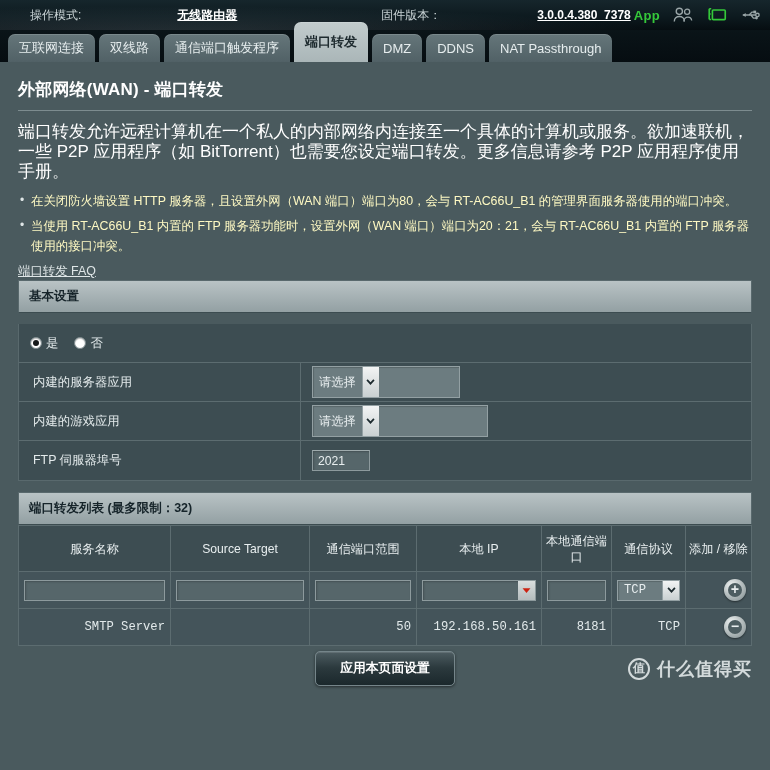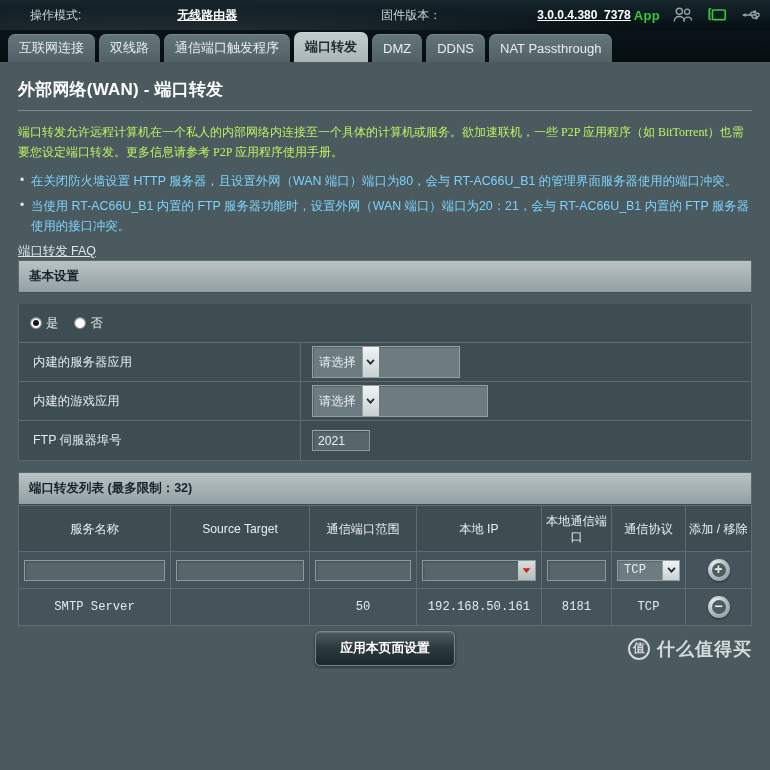--- a/index.html
+++ b/index.html
@@ -68,50 +68,49 @@
     border-radius: 7px 7px 0 0;
     margin-right: 4px;
     white-space: nowrap;
     cursor: pointer;
     box-shadow: inset 0 1px 0 rgba(255,255,255,.14);
   }
   .tab.active {
     background: linear-gradient(to bottom, #c2cccd 0%, #aab6b8 100%);
     color: #1d2a2e;
     font-weight: bold;
-    height: 30px;
+    height: 40px;
   }
 
   
   .panel {
     background: #4a5a5e;
     padding: 0 18px;
     height: 708px;
     position: relative;
   }
   .panel-inner { padding-top: 16px; }
 
   h1.title {
     margin: 0; padding: 0 0 9px 0;
     color: #ffffff; font-size: 17px; font-weight: bold;
     letter-spacing: .2px;
   }
   .rule {
     height: 1px; background: #7d8c8f; margin-bottom: 11px;
   }
   .desc {
-    color: #bef264; font-size: 12px; line-height: 20px;
+    color: #ffffff; font-size: 17px; line-height: 20px;
     margin: 0 0 4px 0;
-    font-family: Liberation Serif, serif;
   }
   ul.notes {
     margin: 9px 0 2px 0; padding: 0; list-style: none;
   }
   ul.notes li {
-    color: #7dd3fc; font-size: 12.4px; line-height: 20px;
+    color: #fef9c3; font-size: 12.4px; line-height: 20px;
     padding-left: 13px; position: relative; margin-bottom: 5px;
   }
   ul.notes li::before {
     content: "•"; position: absolute; left: 2px; top: -1px;
     color: #dfe6e7; font-size: 12px;
   }
   a.faq {
     color: #dfe6e7; font-size: 12.4px; text-decoration: underline;
     display: inline-block; margin-top: 1px;
   }
@@ -208,21 +207,21 @@
     height: 46px;
     padding: 2px 3px;
     text-align: center;
     line-height: 16px;
   }
   .tbl td {
     background: #44545a;
     border: 1px solid #5c6c70;
     height: 37px;
     padding: 2px 5px;
-    text-align: center;
+    text-align: right;
     color: #e3eaeb;
     font-size: 12.2px;
     font-family: "Liberation Mono", "DejaVu Sans Mono", monospace;
   }
   .cell-in {
     width: 100%; height: 21px;
     background: #56666a;
     border: 1px solid #8d9a9d;
     box-shadow: inset 1px 1px 2px rgba(0,0,0,.22);
     display: block;

